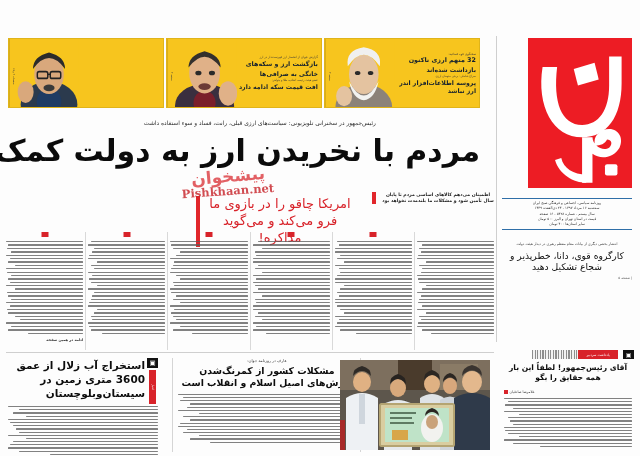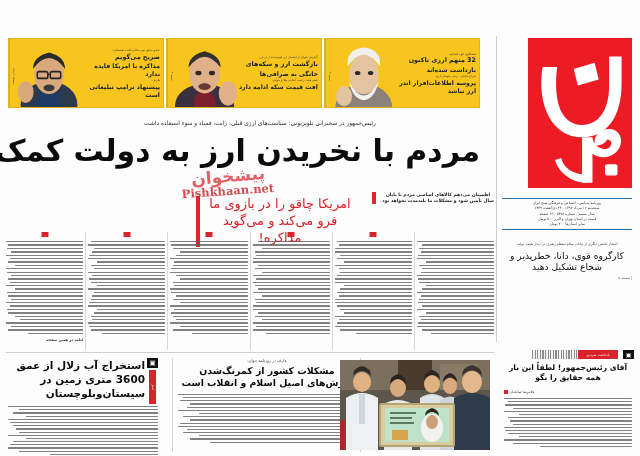--- a/index.html
+++ b/index.html
@@ -199,27 +199,20 @@
           <ellipse cx="52" cy="96" rx="46" ry="34" fill="#2b3a4d"></ellipse>
           <ellipse cx="52" cy="92" rx="20" ry="20" fill="#1f3b63"></ellipse>
           <ellipse cx="52" cy="52" rx="24" ry="29" fill="#d9a87c"></ellipse>
           <path d="M26 44 Q52 12 78 44 Q78 26 52 20 Q26 26 26 44Z" fill="#2b2b2b"></path>
           <rect x="33" y="48" width="17" height="10" rx="3" fill="none" stroke="#222" stroke-width="2.4"></rect>
           <rect x="54" y="48" width="17" height="10" rx="3" fill="none" stroke="#222" stroke-width="2.4"></rect>
           <line x1="50" y1="52" x2="54" y2="52" stroke="#222" stroke-width="2"></line>
           <ellipse cx="52" cy="72" rx="9" ry="5" fill="#3a3a3a"></ellipse>
           <ellipse cx="14" cy="78" rx="13" ry="16" fill="#d9a87c"></ellipse>
         </svg>
-      </div>
-      <div class="txt">
-        <div class="kicker">عضو سابق تیم مذاکره‌کننده هسته‌ای:</div>
-        <div class="head">صریح می‌گویم</div>
-        <div class="head2">مذاکره با امریکا فایده ندارد</div>
-        <div class="sub">ظریف:</div>
-        <div class="head2">پیشنهاد ترامپ تبلیغاتی است</div>
       </div>
     </div>
 
     <div class="teaser">
       <div class="edge-tab">صفحه ۴</div>
       <div class="photo">
         <svg viewBox="0 0 100 100" preserveAspectRatio="none" style="width:100%;height:100%;">
           <rect x="0" y="0" width="100" height="100" fill="#f7c51e"></rect>
           <ellipse cx="48" cy="98" rx="48" ry="32" fill="#3a2f3f"></ellipse>
           <ellipse cx="48" cy="94" rx="18" ry="18" fill="#7a1f2b"></ellipse>

